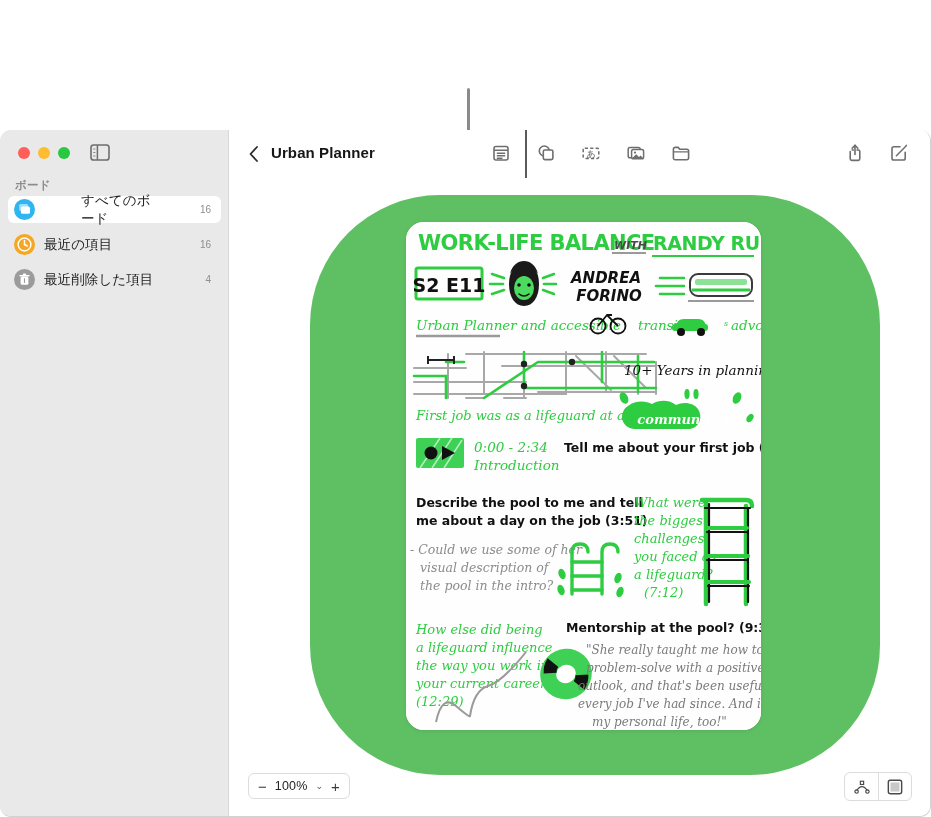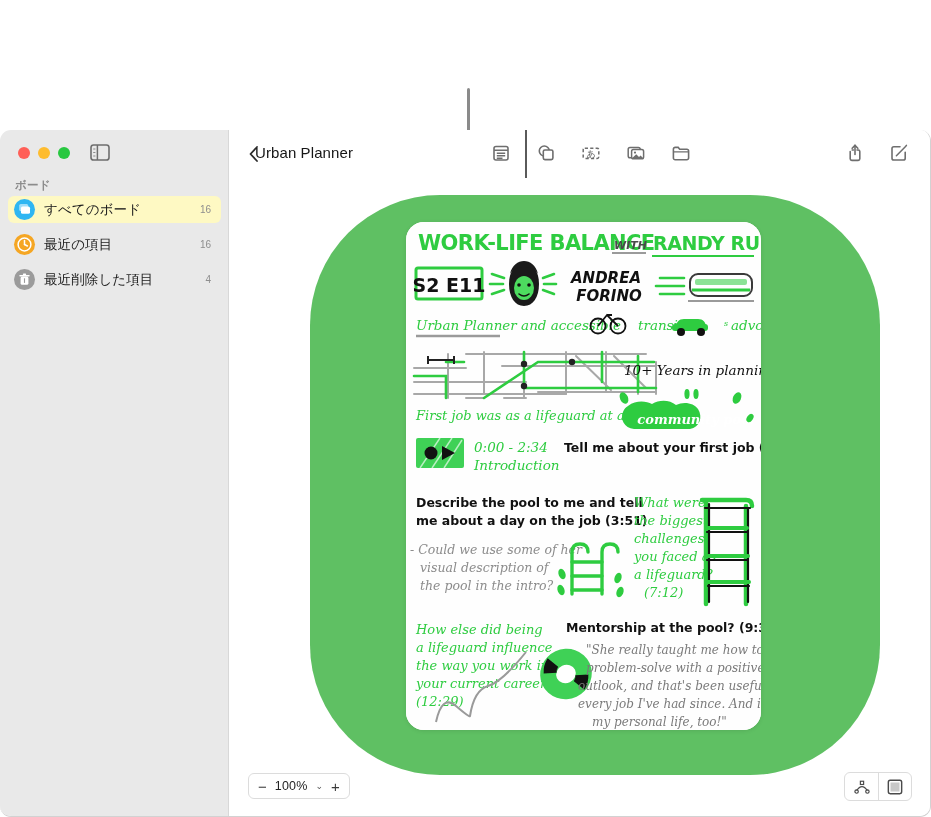--- a/index.html
+++ b/index.html
@@ -51,41 +51,41 @@
   .sb-header{
     position:absolute; left:15px; top:48px;
     font-size:11.5px; color:#8c8c8c; font-weight:700; letter-spacing:0.3px;
   }
   .sb-list{position:absolute; left:8px; top:66px; width:213px;}
   .sb-item{
     position:relative; display:flex; align-items:center;
     height:27px; margin-bottom:8px; padding:0 10px 0 6px;
     border-radius:6px; cursor:default;
   }
-  .sb-item.active{background:#fef9c3;}
+  .sb-item.active{background:#ffffff;gap:37px;}
   .sb-ico{
     width:21px;height:21px;border-radius:50%;
     display:flex;align-items:center;justify-content:center;flex:0 0 21px;
     margin-right:9px;
   }
   .sb-ico svg{display:block;}
   .sb-label{font-size:13.5px;color:#1d1d1d;flex:1;letter-spacing:0.1px;}
   .sb-count{font-size:10px;color:#8e8e8e;}
 
   
   .toolbar{
     position:absolute; left:229px; top:0; right:0; height:48px;
     background:#ffffff;
   }
   .tb-back{
     position:absolute; left:19px; top:14px; width:12px;height:20px;
   }
   .tb-title{
-    position:absolute; left:26px; top:14px;
-    font-size:15px; font-weight:400; color:#161616; letter-spacing:0.1px;
+    position:absolute; left:42px; top:14px;
+    font-size:15px; font-weight:700; color:#161616; letter-spacing:0.1px;
   }
   .tb-sep{
     position:absolute; left:296px; top:0px; width:1.5px; height:48px; background:#5a5a5a;
   }
   .tb-icons{
     position:absolute; left:260px; top:11px; display:flex; gap:21px; align-items:center;
   }
   .tb-right{
     position:absolute; right:19px; top:11px; display:flex; gap:20px; align-items:center;
   }

